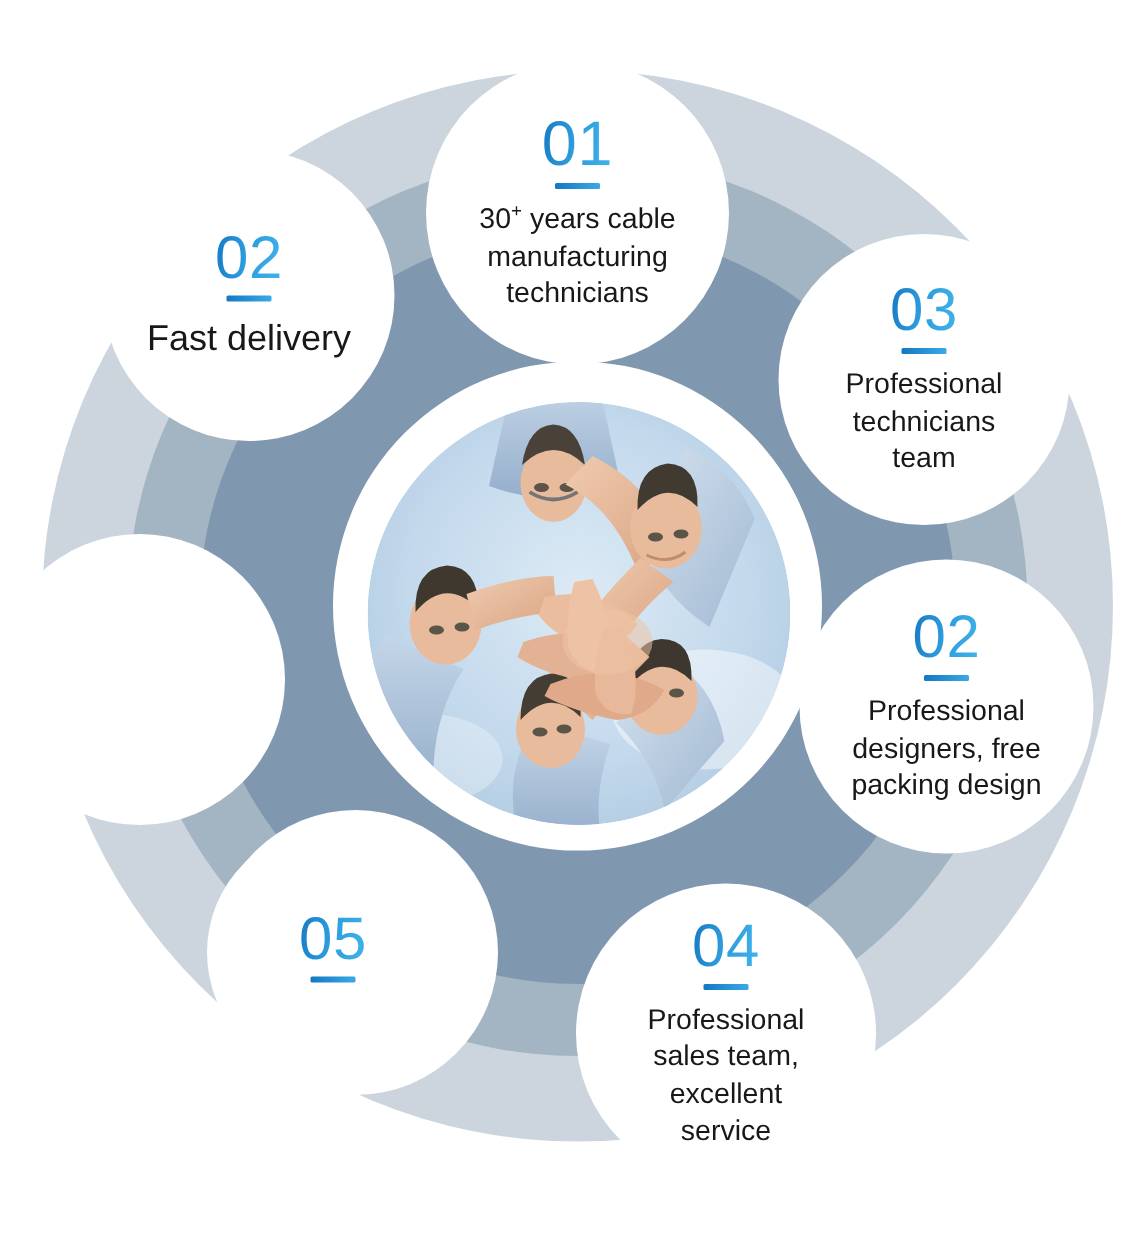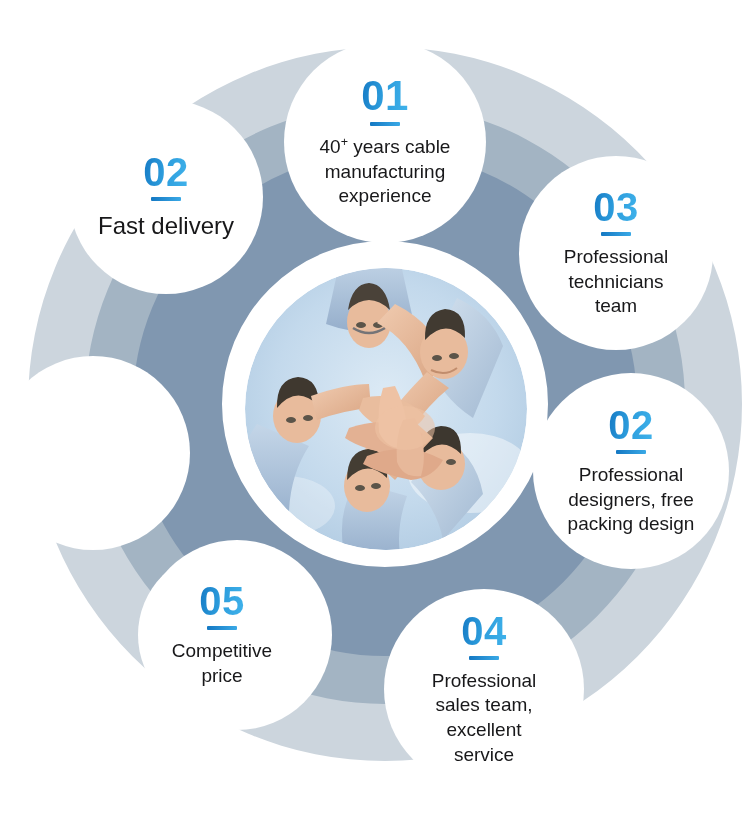--- a/index.html
+++ b/index.html
@@ -44,21 +44,21 @@
     background: #ffffff;
     display: flex;
     flex-direction: column;
     align-items: center;
     justify-content: center;
     text-align: center;
     box-sizing: border-box;
   }
   .bubble .num {
     font-size: 40px;
-    font-weight: 700;
+    font-weight: 400;
     line-height: 1;
     letter-spacing: 0.5px;
     background: linear-gradient(100deg, #1478c3 0%, #2c9cdc 45%, #41b4ec 100%);
     -webkit-background-clip: text;
     background-clip: text;
     color: transparent;
     -webkit-text-fill-color: transparent;
   }
   .bubble .num-underline {
     width: 30px;
@@ -224,23 +224,23 @@
           <path d="M170,150 q14,32 6,58 q-18,2 -24,-14 q-2,-26 6,-42 Z" fill="#e7b89a"></path>
           <ellipse cx="160" cy="160" rx="30" ry="22" fill="#eec2a4" opacity="0.55"></ellipse>
         </g>
       </g>
     </svg>
   </div>
 
   <div class="bubble" id="b1">
     <div class="num">01</div>
     <div class="num-underline"></div>
-    <div class="label"><span>40</span><sup>+</sup><span> years cable
+    <div class="label"><span>30</span><sup>+</sup><span> years cable
 manufacturing
-experience</span></div>
+technicians</span></div>
   </div>
 
   <div class="bubble" id="b2">
     <div class="num">03</div>
     <div class="num-underline"></div>
     <div class="label">Professional
 technicians
 team</div>
   </div>
 
@@ -257,22 +257,20 @@
     <div class="num-underline"></div>
     <div class="label">Professional
 sales team,
 excellent
 service</div>
   </div>
 
   <div class="bubble" id="b5">
     <div class="num">05</div>
     <div class="num-underline"></div>
-    <div class="label">Competitive
-price</div>
   </div>
 
 
   <div class="bubble" id="b7">
     <div class="num">02</div>
     <div class="num-underline"></div>
     <div class="label">Fast delivery</div>
   </div>
 
 </div>

